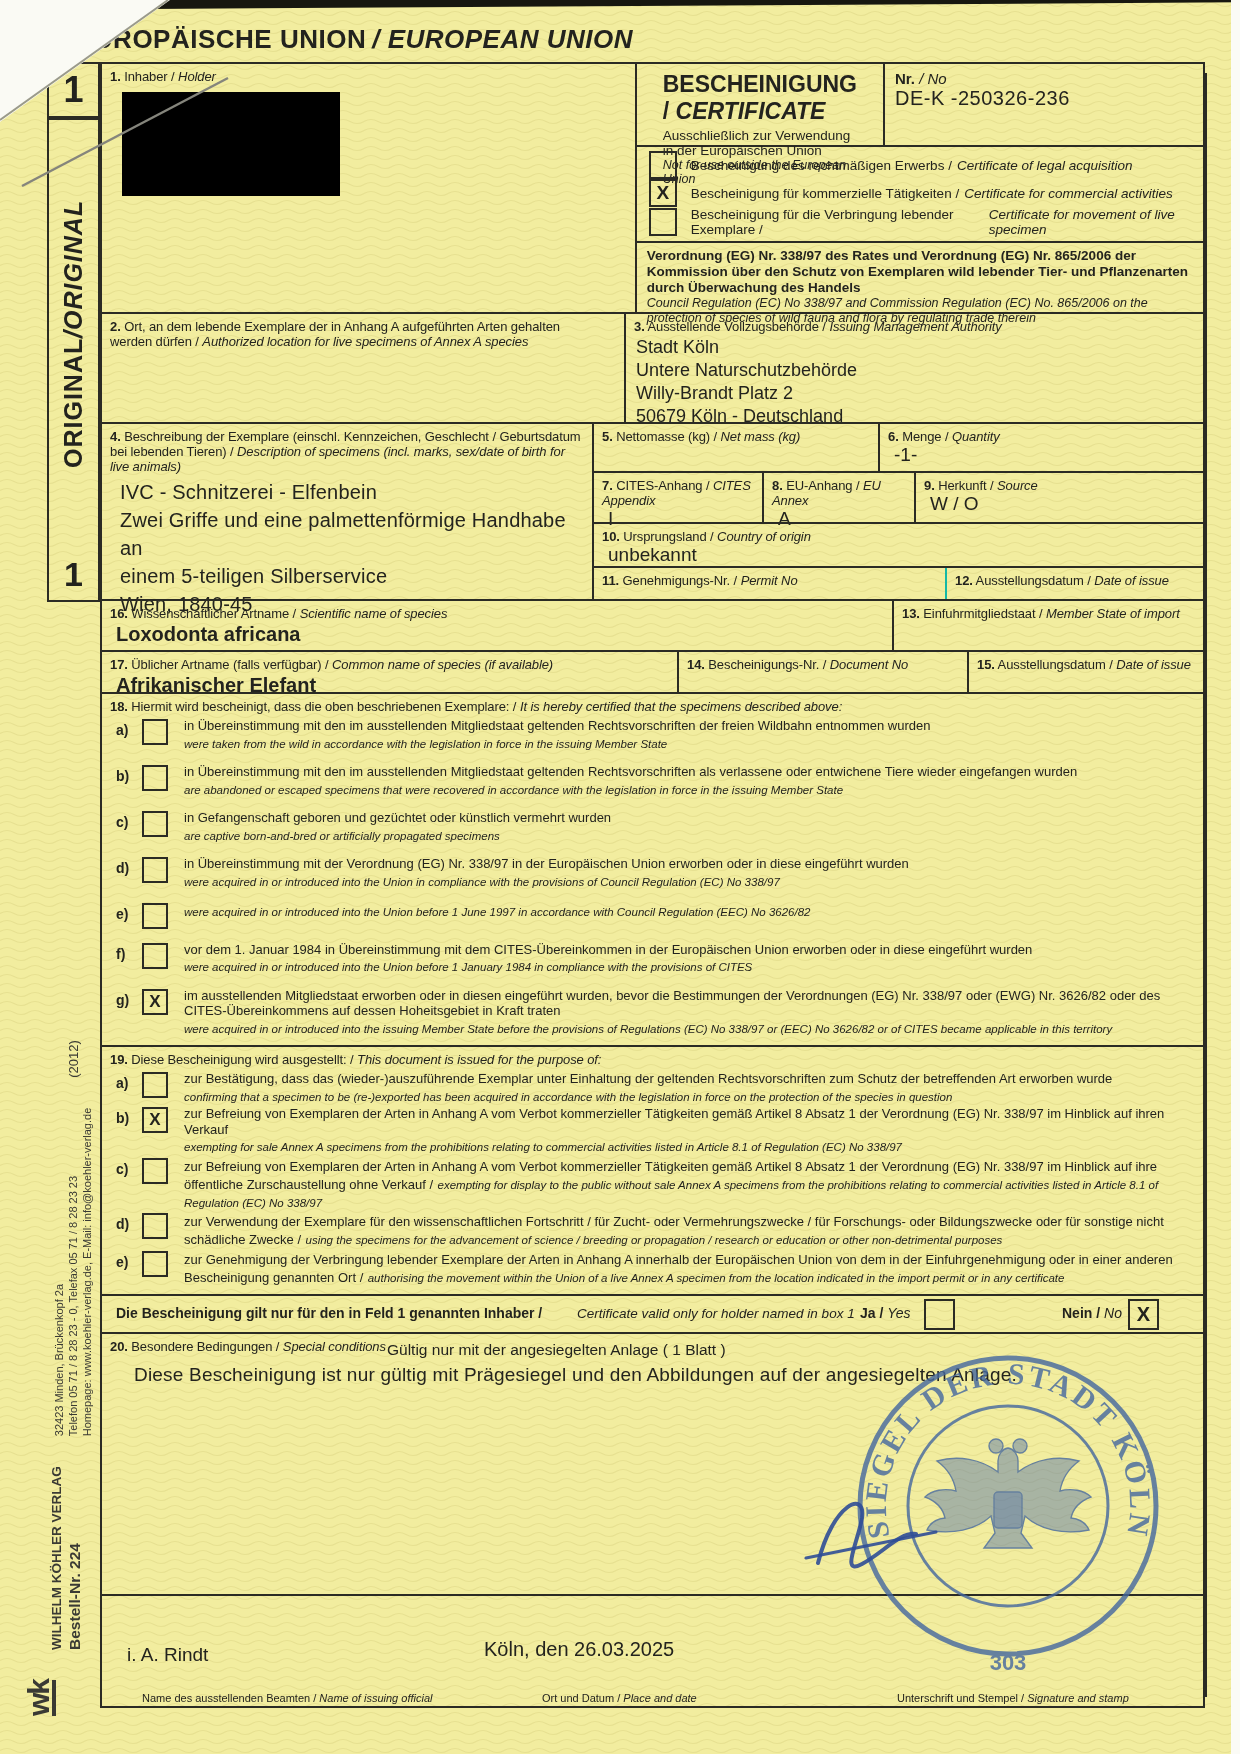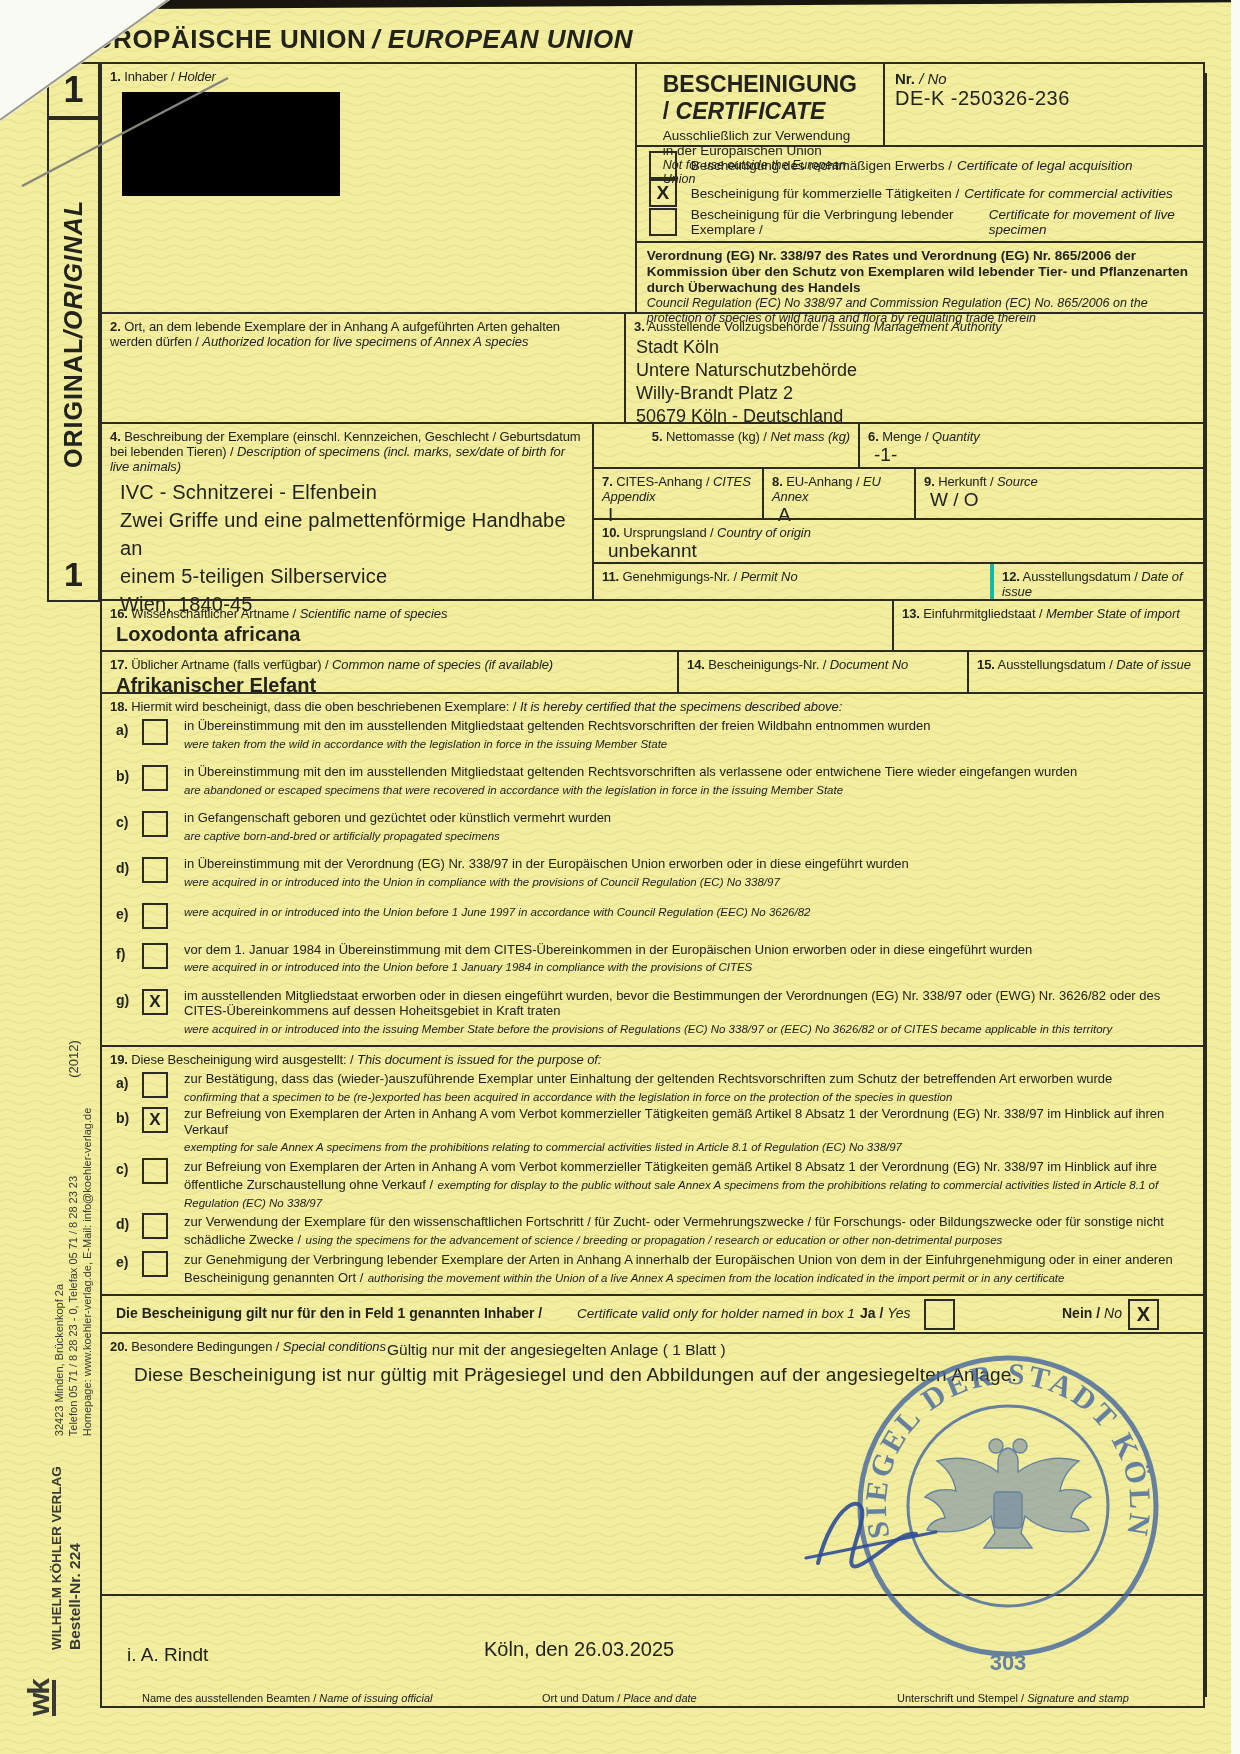--- a/index.html
+++ b/index.html
@@ -94,26 +94,26 @@
   .r2-left { width:490px; }
   .r2-right { flex:1;margin-left:32px; }
   .addr { margin:2px 0 0 10px; font-size:18px; line-height:23px; }
 
   
   .r3 { height:177px; }
   .r3-left { width:490px; }
   .desc { margin:4px 0 0 18px; font-size:20px; line-height:28px; letter-spacing:0.2px; }
   .r3-right { flex:1; display:flex; flex-direction:column; }
   .r3a { height:47px; display:flex; }
-  .b5 { width:264px;text-align:right; } .b6 { flex:1; border-left:2px solid #2b2b24; }
+  .b5 { width:284px; } .b6 { flex:1; border-left:2px solid #2b2b24; }
   .r3b { height:51px; display:flex; border-top:2px solid #2b2b24; }
   .b7 { width:168px; } .b8 { width:152px; border-left:2px solid #2b2b24; } .b9 { flex:1; border-left:2px solid #2b2b24; }
   .r3c { height:44px; border-top:2px solid #2b2b24; }
   .r3d { flex:1; display:flex; border-top:2px solid #2b2b24;gap:16px; }
-  .b11 { width:335px; } .b12 { flex:1; border-left:4px solid #14b8a6;margin-left:45px; }
+  .b11 { width:335px; } .b12 { flex:1; border-left:2px solid #14b8a6; }
   .inval { margin:0 0 0 14px; font-size:19px; }
 
   
   .r4 { height:51px; }
   .b16 { width:790px;border-radius:14px; } .b13 { flex:1; }
   .r5 { height:42px;gap:20px; }
   .b17 { width:555px; } .b14 { width:270px; } .b15 { flex:1; }
   .sciname { margin:2px 0 0 14px; font-size:20px; font-weight:bold; }
 
   

